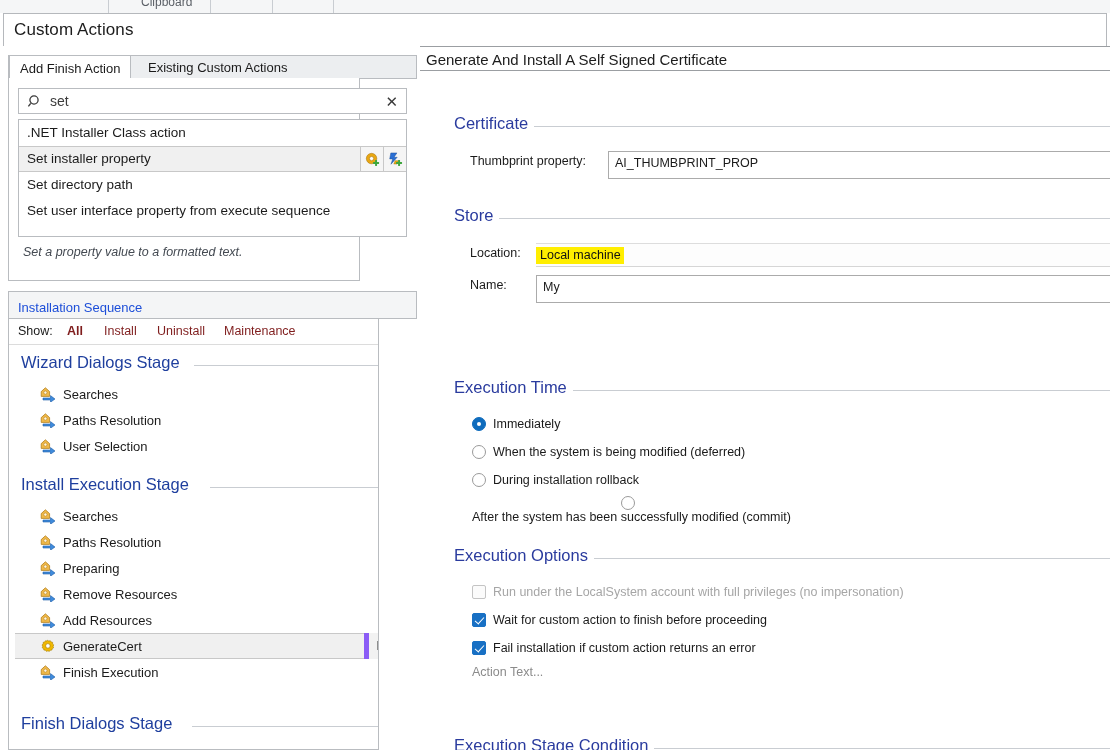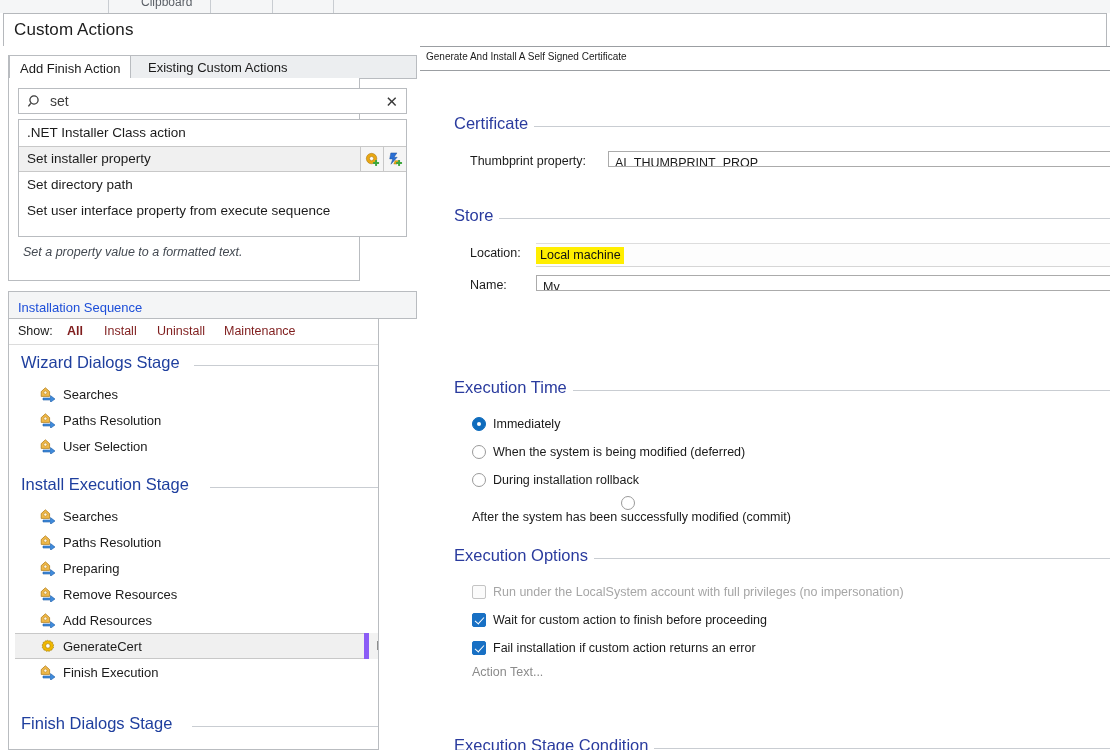--- a/index.html
+++ b/index.html
@@ -222,21 +222,21 @@
     background: #ffffff;
   }
   .right-header {
     position: absolute; left: 0; top: 0; width: 690px; height: 25px;
     background: #ffffff;
     border-top: 1px solid #9b9ea2;
     border-bottom: 1px solid #9b9ea2;
   }
   .right-header-title {
     position: absolute; left: 6px; top: 4px;
-    font-size: 10px; color: #1c1c1c;
+    font-size: 15px; color: #1c1c1c;
     white-space: nowrap;
   }
 
   .group {
     position: absolute; left: 0; width: 690px;
   }
   .group-title {
     position: absolute; left: 34px; top: 0;
     font-size: 16.5px; color: #2a3b9e;
     white-space: nowrap;
@@ -249,21 +249,21 @@
     background: #c9cdd2;
   }
 
   .field-row { position: absolute; left: 0; width: 690px; height: 24px; }
   .field-label {
     position: absolute; top: 3px;
     font-size: 12.5px; color: #1a1a1a;
     white-space: nowrap;
   }
   .field-input {
-    position: absolute; top: 0; height: 16px;
+    position: absolute; top: 0; height: 28px;
     background: #ffffff;
     border: 1px solid #ababab;
     border-right: none;
     font-size: 12.5px;
     color: #1a1a1a;
     line-height: 22px;
     padding-left: 6px;
     white-space: nowrap;
     overflow: hidden;
   }

